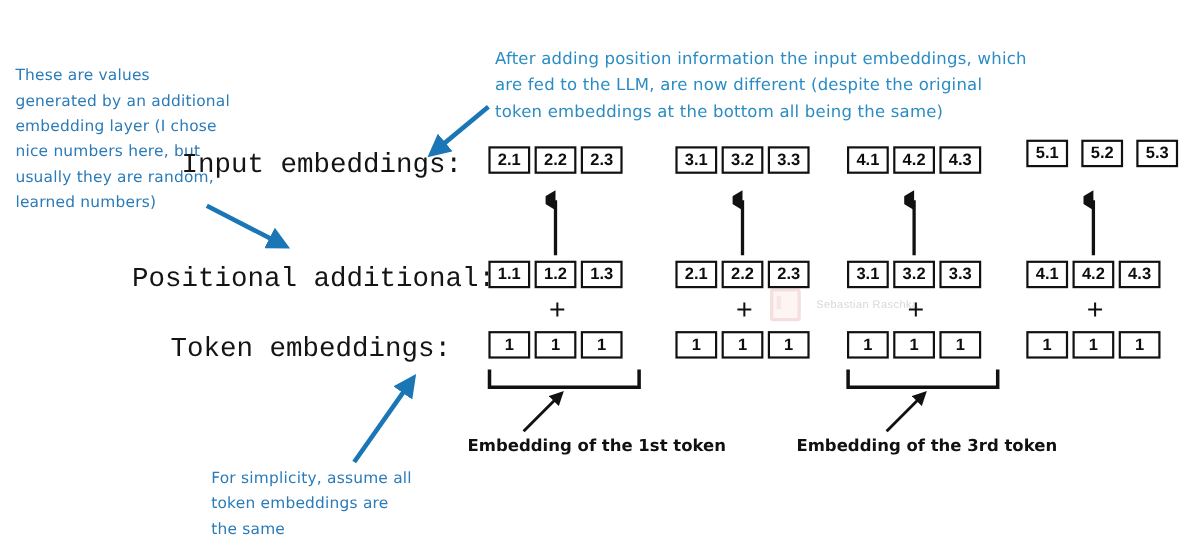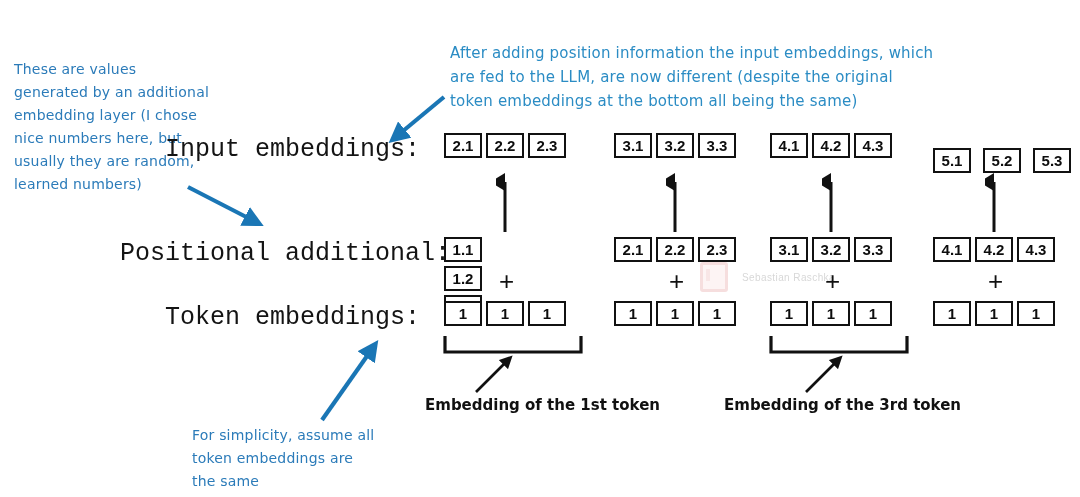--- a/index.html
+++ b/index.html
@@ -151,47 +151,47 @@
         <path d="M0,0 L5,2.5 L0,5 z" fill="#1a76b5"></path>
       </marker>
     </defs>
     <line x1="6" y1="86" x2="56" y2="15" stroke="#1a76b5" stroke-width="4.2" marker-end="url(#bluehead3)"></line>
   </svg>
 
   <div class="abs row-label" style="left:120px; top:135px; width:300px;">Input embeddings:</div>
 
   <div class="abs row-label" style="left:120px; top:239px; width:300px;">Positional additional:</div>
 
-  <div class="abs row-label" style="left:120px; top:303px; width:300px;">Token embeddings:</div>
+  <div class="abs row-label" style="left:110px; top:303px; width:300px;">Token embeddings:</div>
 
   <div class="wm-logo" style="left:700px; top:262px;"></div>
   <div class="watermark" style="left:742px; top:272px;">Sebastian Raschka</div>
 
   <div id="vectors">
       <div class="vec-group" style="left: 444px; top: 133px;">
         <div class="cell">2.1</div>
         <div class="cell">2.2</div>
         <div class="cell">2.3</div>
       </div>
       <div class="vec-group" style="left: 614px; top: 133px;">
         <div class="cell">3.1</div>
         <div class="cell">3.2</div>
         <div class="cell">3.3</div>
       </div>
       <div class="vec-group" style="left: 770px; top: 133px;">
         <div class="cell">4.1</div>
         <div class="cell">4.2</div>
         <div class="cell">4.3</div>
       </div>
-      <div class="vec-group" style="left: 933px; top: 148px; gap: 12px;">
+      <div class="vec-group" style="left: 933px; top: 127px; gap: 12px;">
         <div class="cell">5.1</div>
         <div class="cell">5.2</div>
         <div class="cell">5.3</div>
       </div>
-      <div class="vec-group" style="left: 444px; top: 237px; flex-direction: column;">
+      <div class="vec-group" style="left: 444px; top: 237px;">
         <div class="cell">1.1</div>
         <div class="cell">1.2</div>
         <div class="cell">1.3</div>
       </div>
       <div class="vec-group" style="left: 614px; top: 237px;">
         <div class="cell">2.1</div>
         <div class="cell">2.2</div>
         <div class="cell">2.3</div>
       </div>
       <div class="vec-group" style="left: 770px; top: 237px;">

